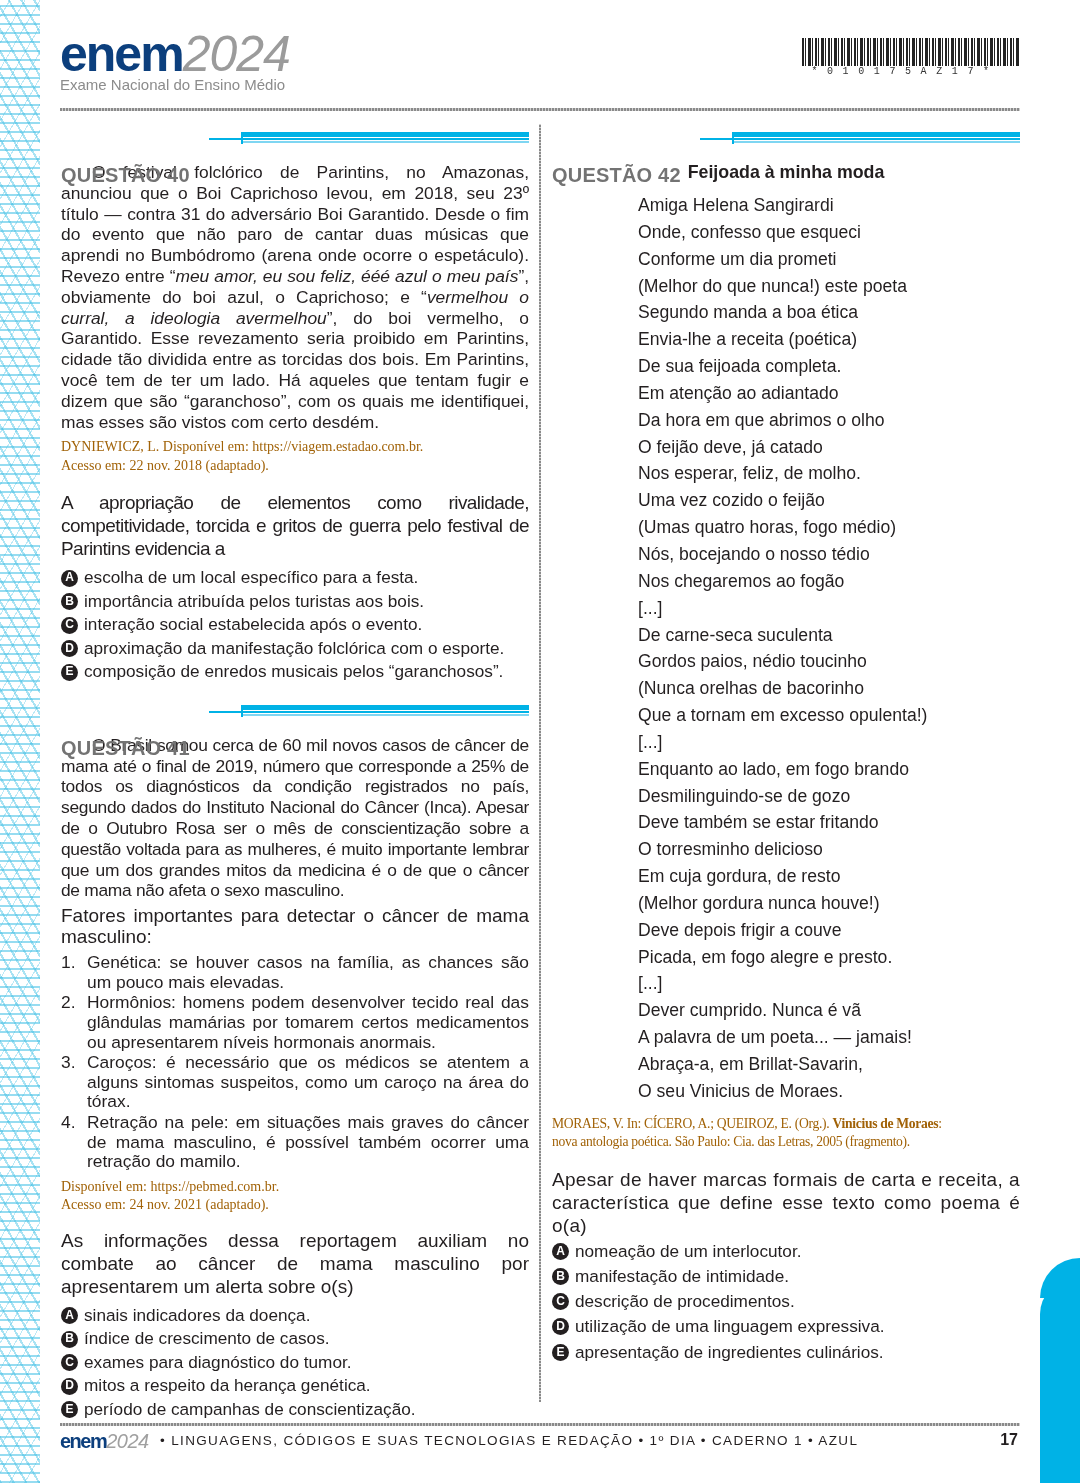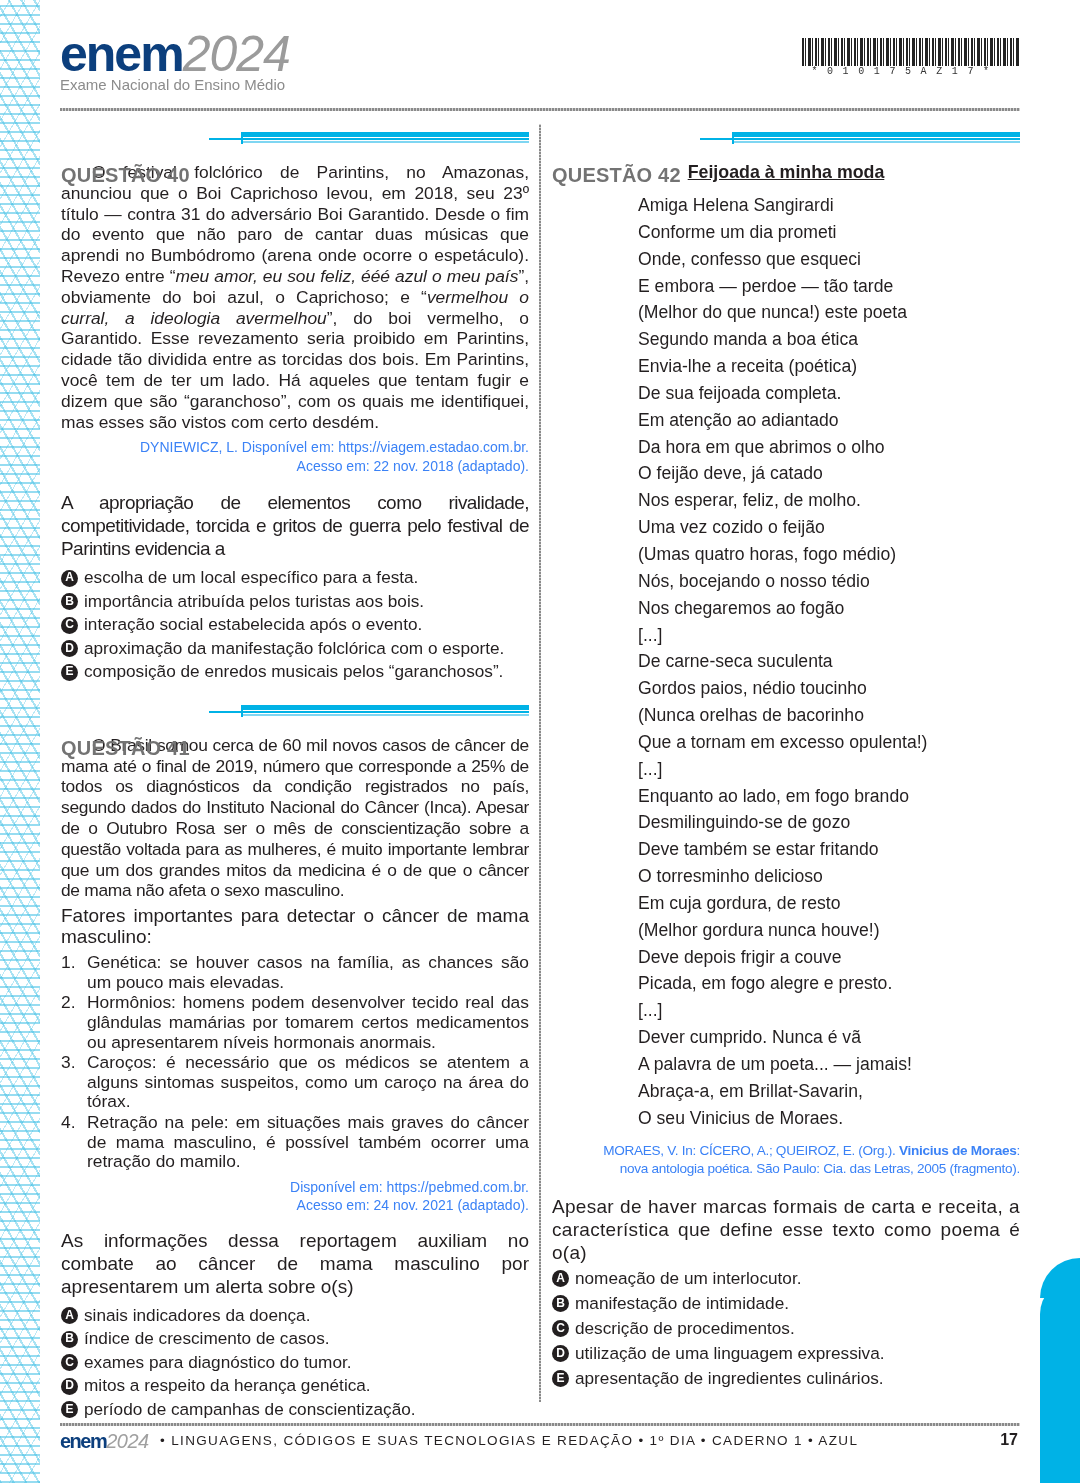--- a/index.html
+++ b/index.html
@@ -46,34 +46,34 @@
   .q-head { position: relative; height: 26px; margin-bottom: 10px; }
   .q-title { position: absolute; left: 0; top: 0; font-weight: bold; font-size: 20px; line-height: 26px; letter-spacing: 0.2px; color: #737373; margin-top: 36px; }
   .q-bar { position: absolute; top: 6px; right: 0; height: 14px; }
   .q-bar .b1 { position: absolute; left: 32px; right: 0; top: 0; height: 5px; background: #00b2e6; }
   .q-bar .b2 { position: absolute; left: 0; right: 0; top: 6px; height: 2px; background: #00b2e6; }
   .q-bar .b3 { position: absolute; left: 32px; right: 0; top: 9px; height: 2px; background: #7fd6f2; }
   .q-bar .tick { position: absolute; left: 32px; top: 2px; width: 2px; height: 10px; background: #00b2e6; }
 
   .para { font-size: 17.4px; line-height: 20.8px; text-align: justify; text-indent: 31px; }
   .para i { font-style: italic; }
-  .source { font-size: 14px; line-height: 18.5px; text-align: right; color: #3b82f6; margin-top: 6px; }
+  .source { font-size: 14px; line-height: 18.5px; color: #a16207; margin-top: 6px; font-family: Liberation Serif, serif; }
   .stem { font-size: 19px; line-height: 23px; text-align: justify; }
   .stem.tight { letter-spacing: -0.55px; }
 
   .options { list-style: none; margin-top: 6px; }
   .options li { display: flex; align-items: center; font-size: 17.2px; line-height: 23.5px; }
   .letter { display: inline-flex; width: 17px; height: 17px; border-radius: 50%; background: #231f20; color: #fff; font-weight: bold; font-size: 12px; align-items: center; justify-content: center; margin-right: 6px; flex: 0 0 17px; }
 
   .numlist { list-style: none; margin-top: 6px; }
   .numlist li { display: flex; font-size: 17.4px; line-height: 19.6px; margin-bottom: 1px; }
   .numlist .n { width: 26px; flex: 0 0 26px; }
   .numlist .t { flex: 1; text-align: justify; }
 
-  .poem-title { font-weight: bold; font-size: 17.8px; text-align: center; margin-top: 2px; margin-bottom: 9px; padding-left: 0; text-decoration: underline; }
+  .poem-title { font-weight: bold; font-size: 17.8px; text-align: center; margin-top: 2px; margin-bottom: 9px; padding-left: 0; }
   .poem { margin-left: 86px; }
   .poem .v { font-size: 17.6px; line-height: 26.85px; }
 
   
   .footer { position: absolute; left: 60px; top: 1430px; width: 960px; height: 22px; }
   .f-logo { position: absolute; left: 0; top: 0; font-size: 20px; letter-spacing: -1.5px; line-height: 22px; }
   .f-logo .enem { color: #0c3f7d; font-weight: bold; }
   .f-logo .year { color: #a0a0a0; font-style: italic; letter-spacing: -0.5px; }
   .f-text { position: absolute; left: 100px; top: 3px; font-size: 13.5px; letter-spacing: 1.35px; color: #231f20; }
   .f-page { position: absolute; right: 2px; top: 1px; font-weight: bold; font-size: 16px; }
@@ -208,23 +208,22 @@
       <div class="q-bar" style="left:148px;">
         <div class="b1"></div>
           <div class="b2"></div>
           <div class="b3"></div>
           <div class="tick"></div>
       </div>
     </div>
     <div class="poem-title">Feijoada à minha moda</div>
     <div class="poem" id="poem">
         <div class="v">Amiga Helena Sangirardi</div>
+        <div class="v">Onde, confesso que esqueci</div>
         <div class="v">Conforme um dia prometi</div>
-        <div class="v">Onde, confesso que esqueci</div>
-        <div class="v">E embora — perdoe — tão tarde</div>
         <div class="v">(Melhor do que nunca!) este poeta</div>
         <div class="v">Segundo manda a boa ética</div>
         <div class="v">Envia-lhe a receita (poética)</div>
         <div class="v">De sua feijoada completa.</div>
         <div class="v">Em atenção ao adiantado</div>
         <div class="v">Da hora em que abrimos o olho</div>
         <div class="v">O feijão deve, já catado</div>
         <div class="v">Nos esperar, feliz, de molho.</div>
         <div class="v">Uma vez cozido o feijão</div>
         <div class="v">(Umas quatro horas, fogo médio)</div>

